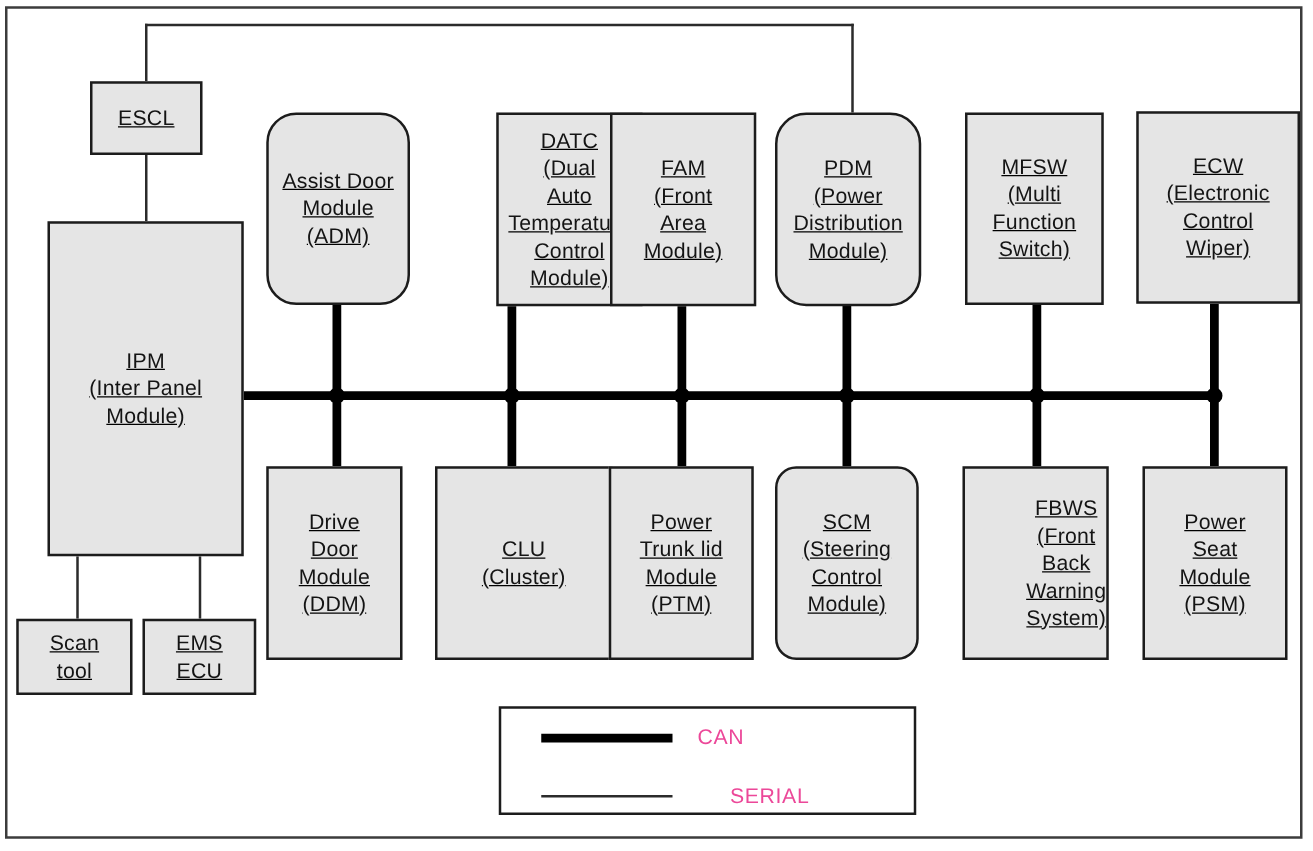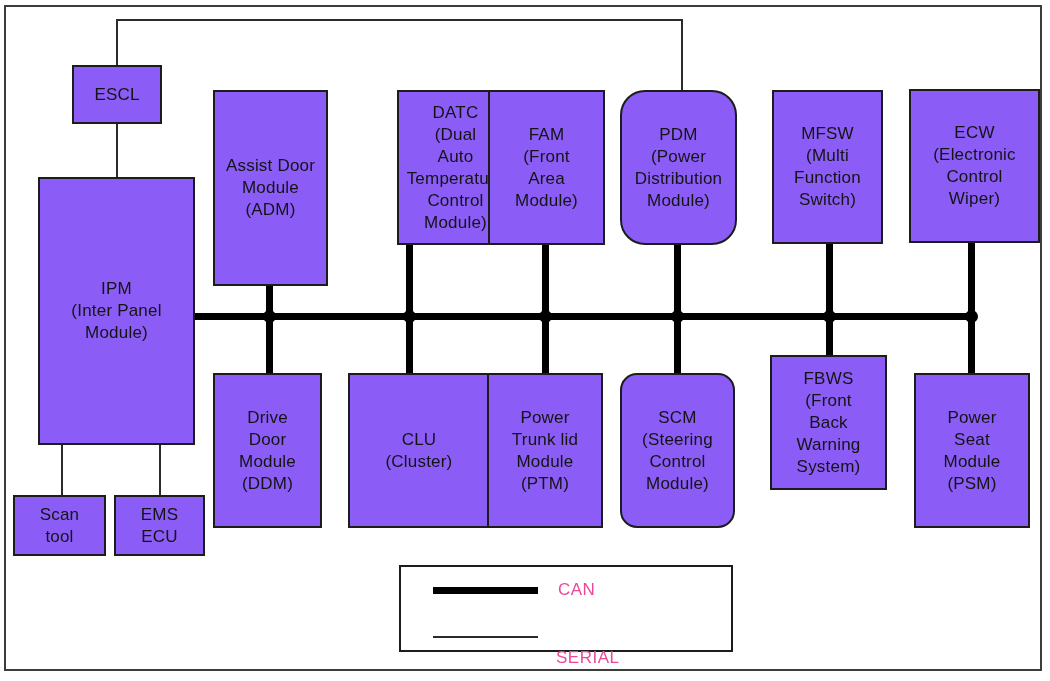--- a/index.html
+++ b/index.html
@@ -18,25 +18,26 @@
   .outer-frame {
     position: absolute;
     left: 4px; top: 5px;
     width: 1038px; height: 666px;
     border: 2px solid #3c3c3c;
     box-sizing: border-box;
   }
   .node {
     position: absolute;
     border: 2px solid #1c1c1c;
-    background: #8b5cf6;
+    background: #e5e5e5;
     box-sizing: border-box;
     display: flex;
     align-items: center;
     justify-content: center;
+    text-decoration: underline;
   }
   .node-label {
     font-size: 17px;
     line-height: 22px;
     color: #141414;
     text-align: center;
     white-space: pre-line;
     letter-spacing: 0.2px;
   }
   .line {
@@ -109,21 +110,21 @@
   <div class="node" style="left:114px; top:495px; width:91px; height:61px;">
     <div class="node-label">EMS
 ECU</div>
   </div>
 
   <div class="node" style="left:13px; top:495px; width:93px; height:61px;">
     <div class="node-label">Scan
 tool</div>
   </div>
 
-  <div class="node" style="left:213px; top:90px; width:115px; height:196px;">
+  <div class="node" style="left:213px; top:90px; width:115px; height:154px;border-radius:24px;">
     <div class="node-label">Assist Door
 Module
 (ADM)</div>
   </div>
 
   <div class="node" style="left:353px; top:90px; width:117px; height:155px;margin-left:44px;">
     <div class="node-label">DATC
 (Dual
 Auto
 Temperature
@@ -178,34 +179,34 @@
 (PTM)</div>
   </div>
 
   <div class="node" style="left:620px; top:373px; width:115px; height:155px;border-radius:17px;">
     <div class="node-label">SCM
 (Steering
 Control
 Module)</div>
   </div>
 
-  <div class="node" style="left:770px; top:355px; width:117px; height:135px;">
+  <div class="node" style="left:770px; top:373px; width:117px; height:155px;justify-content:flex-end;">
     <div class="node-label">FBWS
 (Front
 Back
 Warning
 System)</div>
   </div>
 
   <div class="node" style="left:914px; top:373px; width:116px; height:155px;">
     <div class="node-label">Power
 Seat
 Module
 (PSM)</div>
   </div>
 
   <div class="legend-box"></div>
   <div class="line thick" style="left:433px; top:587px; width:105px; height:7px;"></div>
   <div class="legend-label" style="left:558px; top:579px;">CAN</div>
   <div class="line thin" style="left:433px; top:636px; width:105px; height:2px;"></div>
-  <div class="legend-label" style="left:556px; top:626px;margin-top:21px;">SERIAL</div>
+  <div class="legend-label" style="left:584px; top:626px;">SERIAL</div>
 
 </div>
 
 </body></html>

